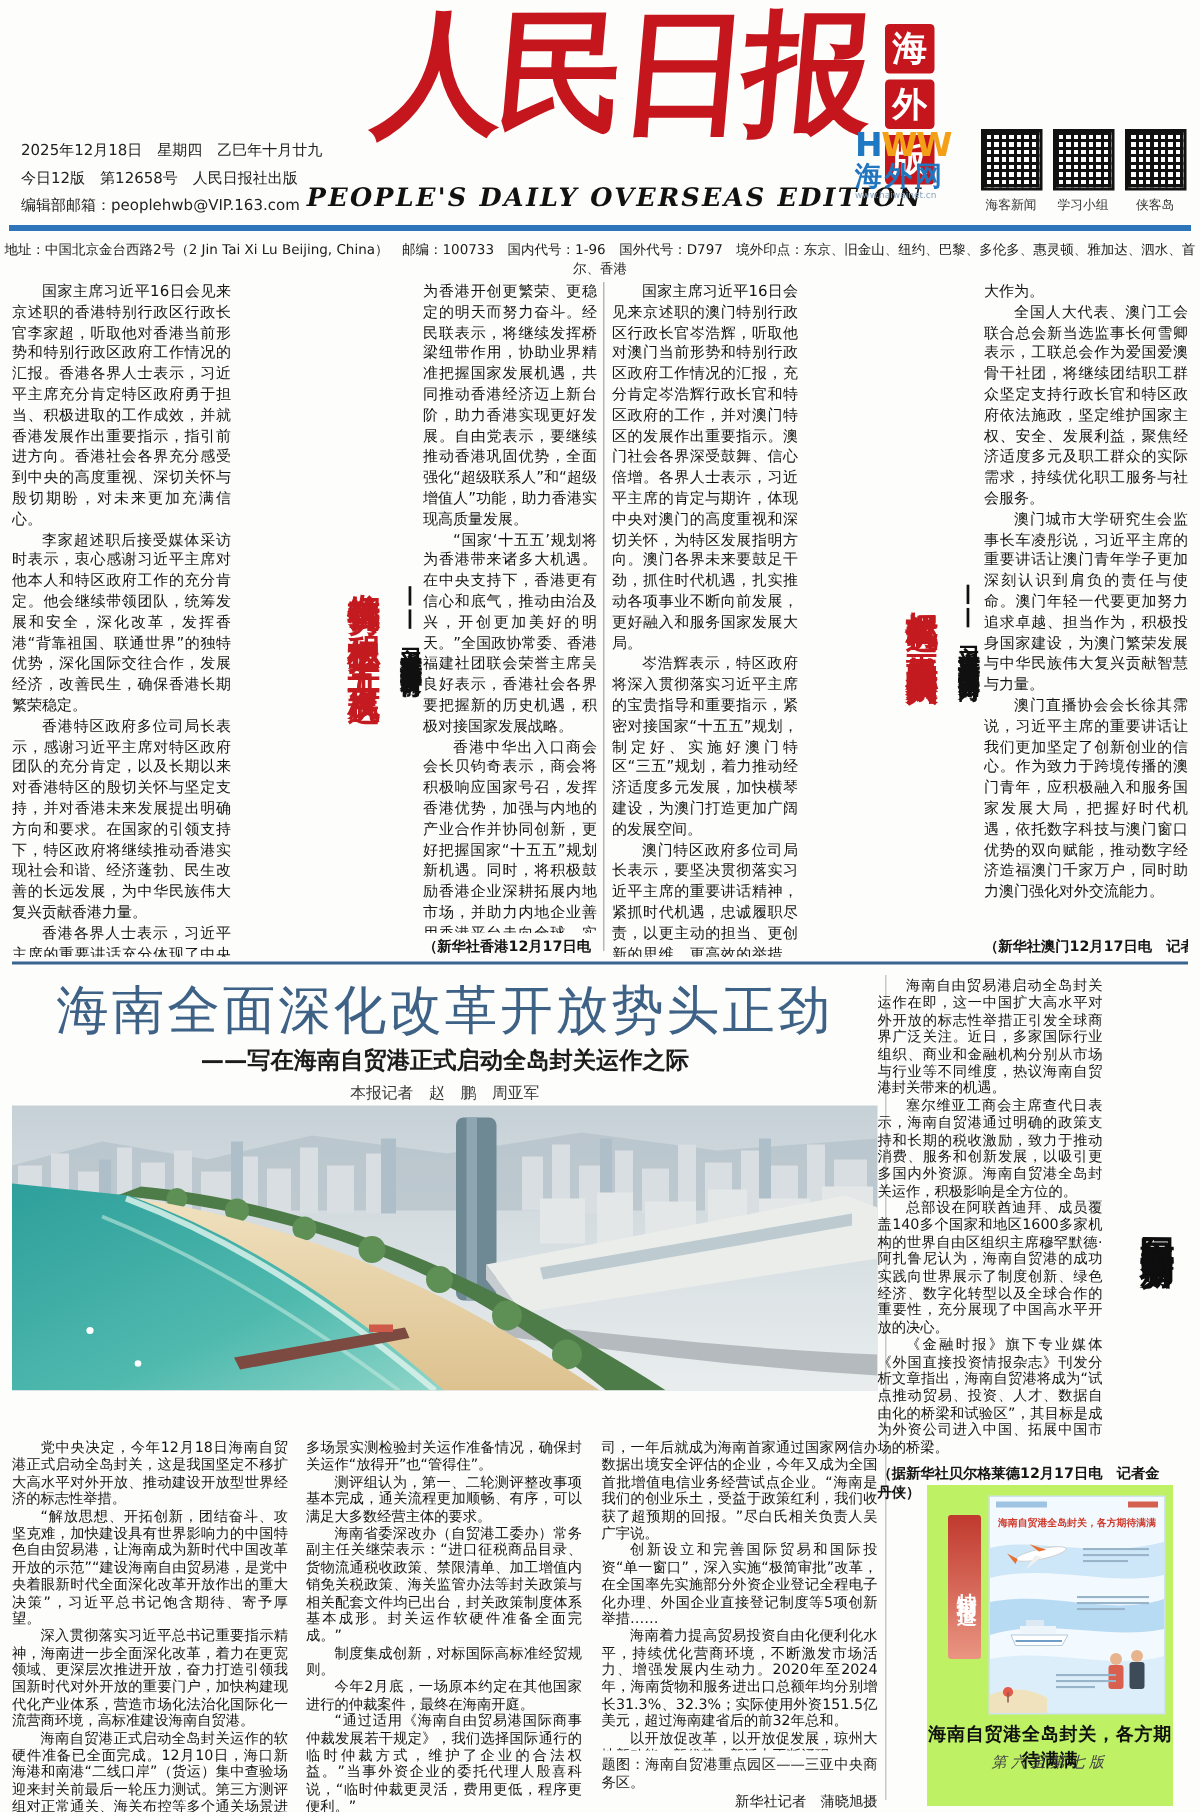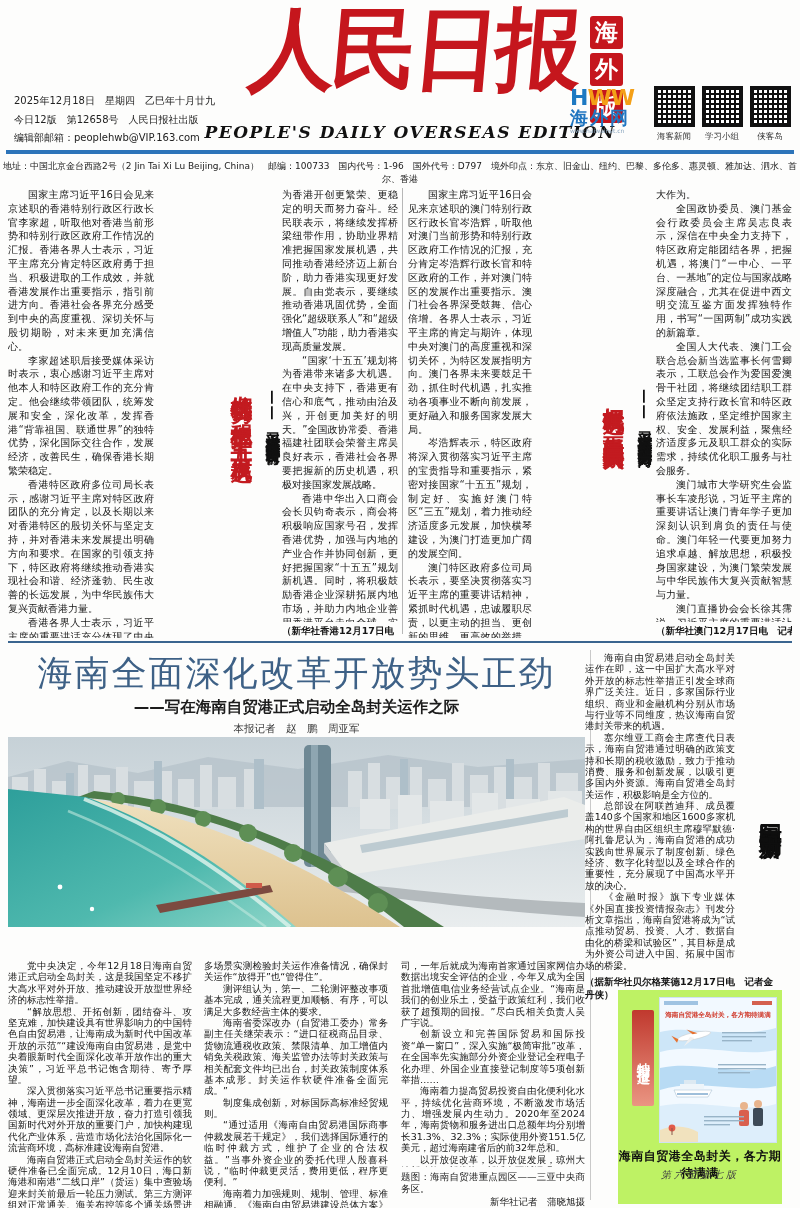--- a/index.html
+++ b/index.html
@@ -155,23 +155,22 @@
         <p>澳门特区政府多位司局长表示，要坚决贯彻落实习近平主席的重要讲话精神，紧抓时代机遇，忠诚履职尽责，以更主动的担当、更创新的思维、更高效的举措，全力推动特区各项工作落地见效。</p>
       </div>
 
     <div class="vheadline" style="left:530px;width:86px;">把握时代机遇　更好融入和服务国家发展大局</div>
 
     <div class="vsubtitle" style="left:616px;width:28px;">——习近平主席重要讲话为澳门发展注入动力指明方向</div>
 
     <div class="col flex-col" style="left:648px;width:136px;">
       <div class="flow cont">
           <p>大作为。</p>
-          <p>全国政协委员、澳门基金会行政委员会主席吴志良表示，深信在中央全力支持下，特区政府定能团结各界，把握机遇，将澳门“一中心、一平台、一基地”的定位与国家战略深度融合，尤其在促进中西文明交流互鉴方面发挥独特作用，书写“一国两制”成功实践的新篇章。</p>
           <p>全国人大代表、澳门工会联合总会新当选监事长何雪卿表示，工联总会作为爱国爱澳骨干社团，将继续团结职工群众坚定支持行政长官和特区政府依法施政，坚定维护国家主权、安全、发展利益，聚焦经济适度多元及职工群众的实际需求，持续优化职工服务与社会服务。</p>
-          <p>澳门城市大学研究生会监事长车凌彤说，习近平主席的重要讲话让澳门青年学子更加深刻认识到肩负的责任与使命。澳门年轻一代要更加努力追求卓越、解放思想，积极投身国家建设，为澳门繁荣发展与中华民族伟大复兴贡献智慧与力量。</p>
+          <p>澳门城市大学研究生会监事长车凌彤说，习近平主席的重要讲话让澳门青年学子更加深刻认识到肩负的责任与使命。澳门年轻一代要更加努力追求卓越、担当作为，积极投身国家建设，为澳门繁荣发展与中华民族伟大复兴贡献智慧与力量。</p>
           <p>澳门直播协会会长徐其霈说，习近平主席的重要讲话让我们更加坚定了创新创业的信心。作为致力于跨境传播的澳门青年，应积极融入和服务国家发展大局，把握好时代机遇，依托数字科技与澳门窗口优势的双向赋能，推动数字经济造福澳门千家万户，同时助力澳门强化对外交流能力。</p>
         </div>
       <div class="attr">（新华社澳门12月17日电　记者刘刚、齐菲）</div>
     </div>
   </div>
 
   <div id="middiv"></div>
   <div class="feat-vrule"></div>
 
   <div id="feature">
@@ -280,20 +279,21 @@
           <p>“解放思想、开拓创新，团结奋斗、攻坚克难，加快建设具有世界影响力的中国特色自由贸易港，让海南成为新时代中国改革开放的示范”“建设海南自由贸易港，是党中央着眼新时代全面深化改革开放作出的重大决策”，习近平总书记饱含期待、寄予厚望。</p>
           <p>深入贯彻落实习近平总书记重要指示精神，海南进一步全面深化改革，着力在更宽领域、更深层次推进开放，奋力打造引领我国新时代对外开放的重要门户，加快构建现代化产业体系，营造市场化法治化国际化一流营商环境，高标准建设海南自贸港。</p>
           <p>海南自贸港正式启动全岛封关运作的软硬件准备已全面完成。12月10日，海口新海港和南港“二线口岸”（货运）集中查验场迎来封关前最后一轮压力测试。第三方测评组对正常通关、海关布控等多个通关场景进行实地测评。</p>
           <p>持续拓展压力测试范围和应用场景。今年9月起，海南正式启动10个“二线口岸”试运行；11月18日，启动封关运作合成演练和7×24小时热运行；12月2日至10日，开展封关前压力测试成效第三轮测评，通过全流程、全要素、全覆盖、</p>
         </div>
       <div class="bcol cont" style="left:196px;width:184px;">
           <p>多场景实测检验封关运作准备情况，确保封关运作“放得开”也“管得住”。</p>
           <p>测评组认为，第一、二轮测评整改事项基本完成，通关流程更加顺畅、有序，可以满足大多数经营主体的要求。</p>
           <p>海南省委深改办（自贸港工委办）常务副主任关继荣表示：“进口征税商品目录、货物流通税收政策、禁限清单、加工增值内销免关税政策、海关监管办法等封关政策与相关配套文件均已出台，封关政策制度体系基本成形。封关运作软硬件准备全面完成。”</p>
           <p>制度集成创新，对标国际高标准经贸规则。</p>
+          <p>今年2月底，一场原本约定在其他国家进行的仲裁案件，最终在海南开庭。</p>
           <p>“通过适用《海南自由贸易港国际商事仲裁发展若干规定》，我们选择国际通行的临时仲裁方式，维护了企业的合法权益。”当事外资企业的委托代理人殷喜科说，“临时仲裁更灵活，费用更低，程序更便利。”</p>
           <p>海南着力加强规则、规制、管理、标准相融通。《海南自由贸易港建设总体方案》印发以来，海南已累计培育形成21批173项制度集成创新案例，其中82项得到国家层面认可、37项向全国推广。</p>
         </div>
       <div class="bcol flex-col cont" style="left:393px;width:184px;display:flex;">
         <div class="flow cont">
             <p>司，一年后就成为海南首家通过国家网信办数据出境安全评估的企业，今年又成为全国首批增值电信业务经营试点企业。“海南是我们的创业乐土，受益于政策红利，我们收获了超预期的回报。”尽白氏相关负责人吴广宇说。</p>
             <p>创新设立和完善国际贸易和国际投资“单一窗口”，深入实施“极简审批”改革，在全国率先实施部分外资企业登记全程电子化办理、外国企业直接登记制度等5项创新举措……</p>
             <p>海南着力提高贸易投资自由化便利化水平，持续优化营商环境，不断激发市场活力、增强发展内生动力。2020年至2024年，海南货物和服务进出口总额年均分别增长31.3%、32.3%；实际使用外资151.5亿美元，超过海南建省后的前32年总和。</p>
             <p>以开放促改革，以开放促发展，琼州大地新动能、新优势、新活力不断涌现。</p>
             <p>海南省委书记冯飞表示，牢记习近平总书记殷殷嘱托，深入贯彻落实党的二十届四中全会精神和中央经济工作会议精神，海南将充分发挥自贸港改革开放综合试验平台作用，积极探索、先行先试，踏踏实实稳步扩大高水平对外开放，着力汇聚全球要素、配置全球资源、促进产业发展。</p>

